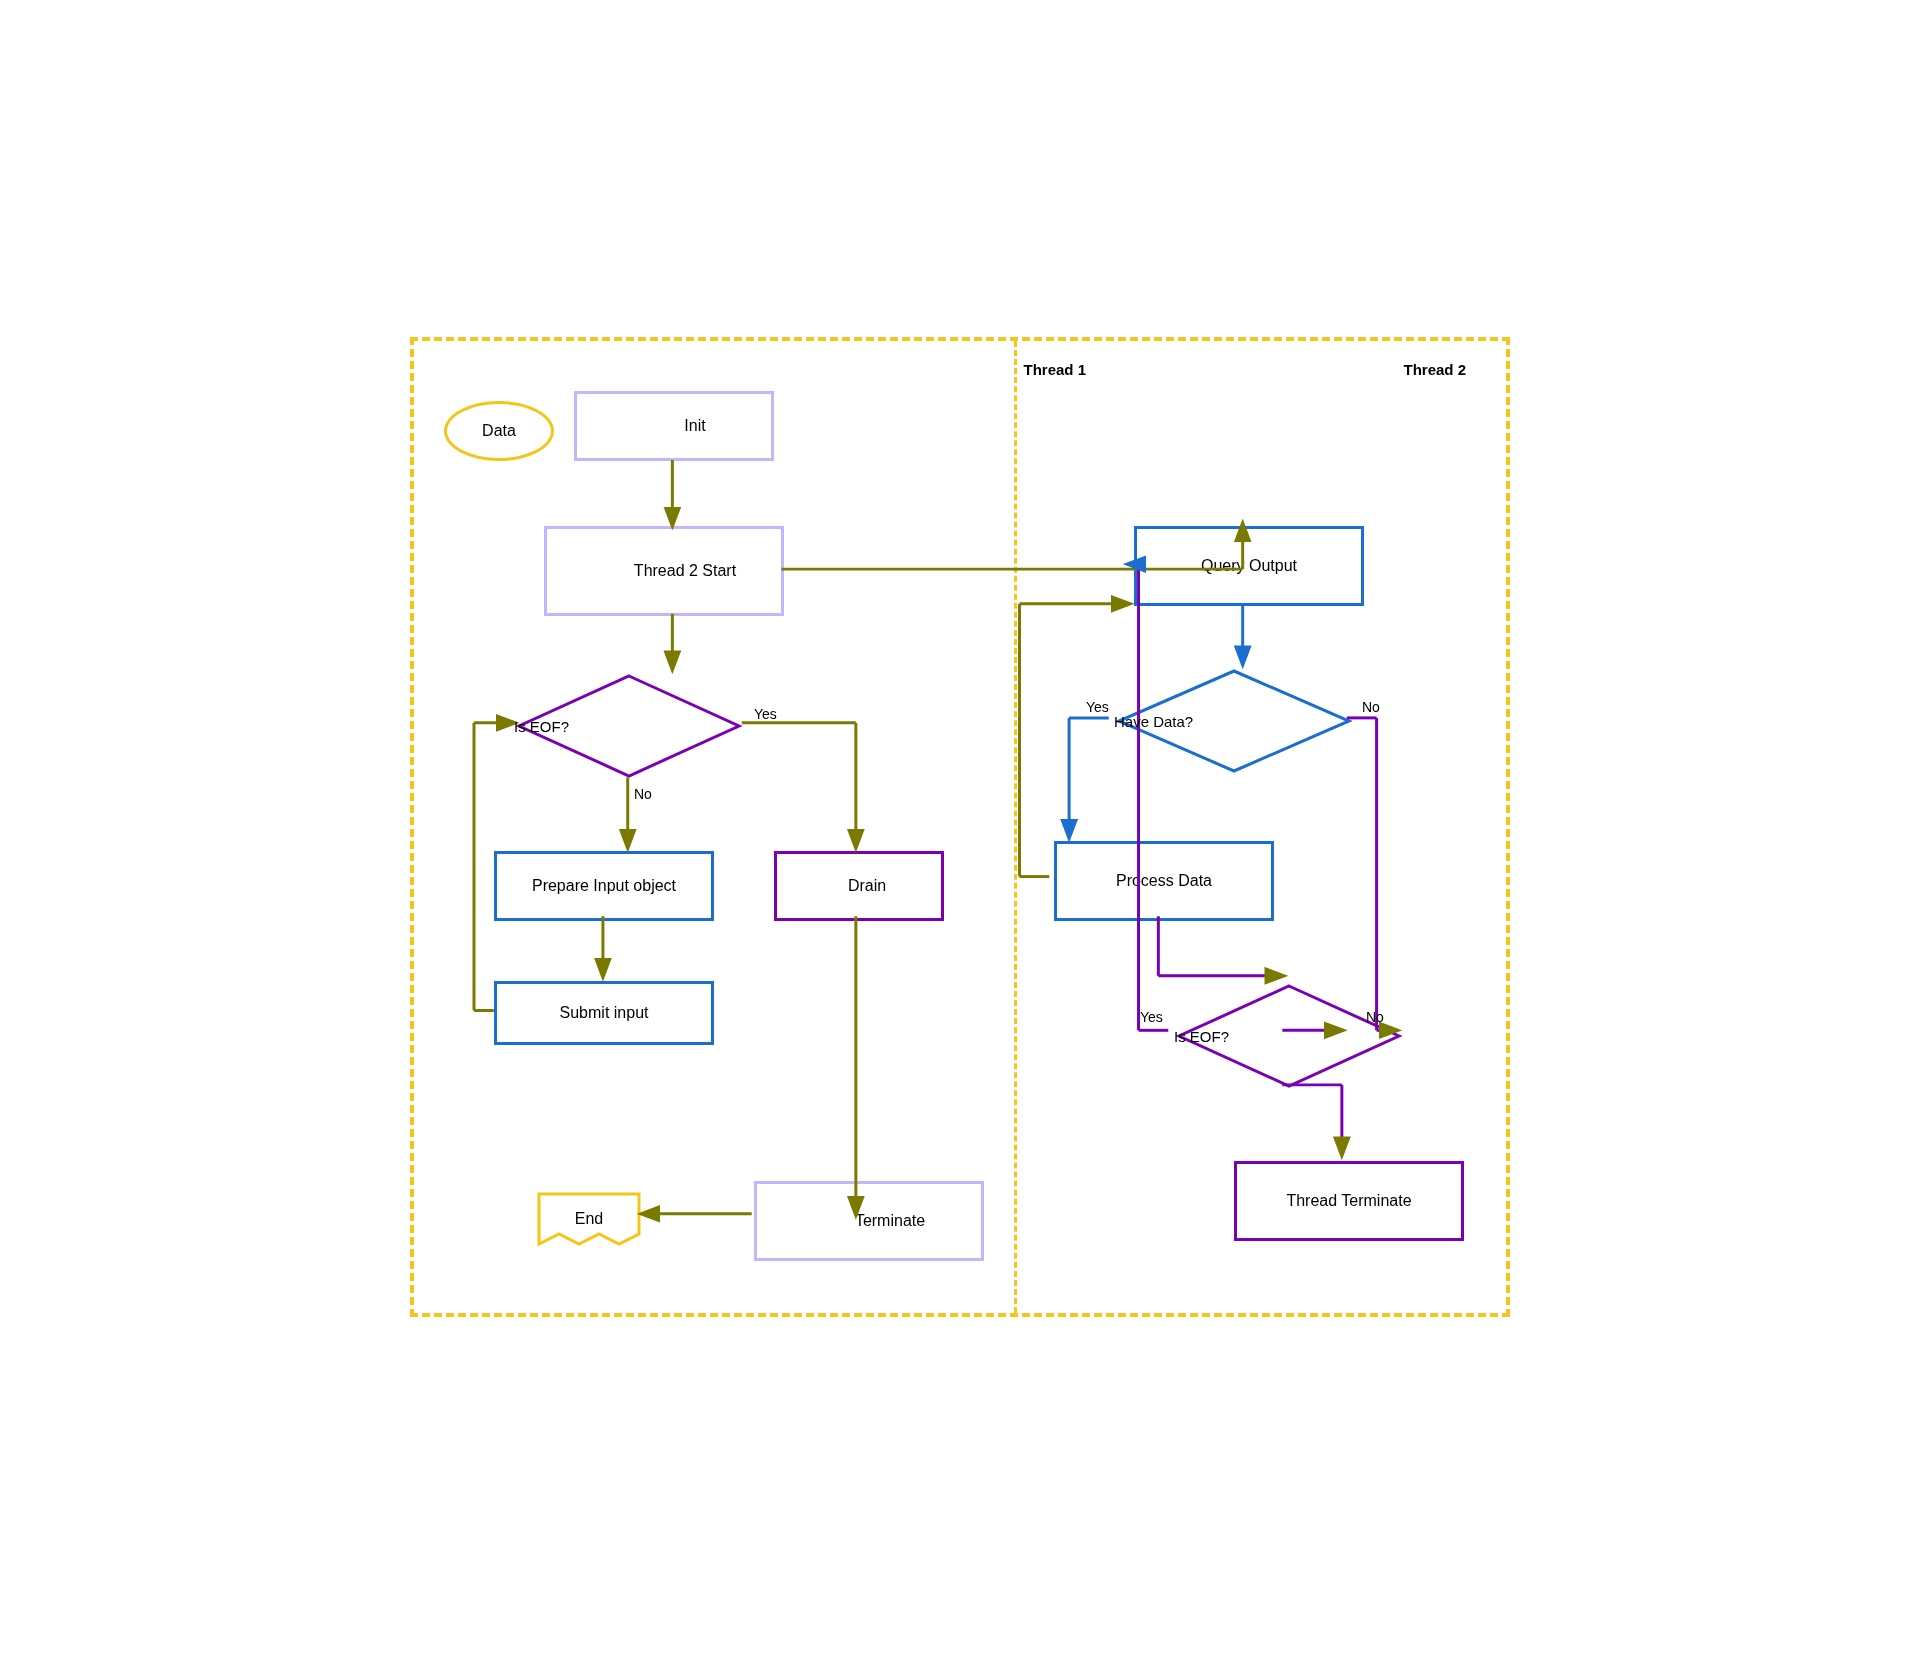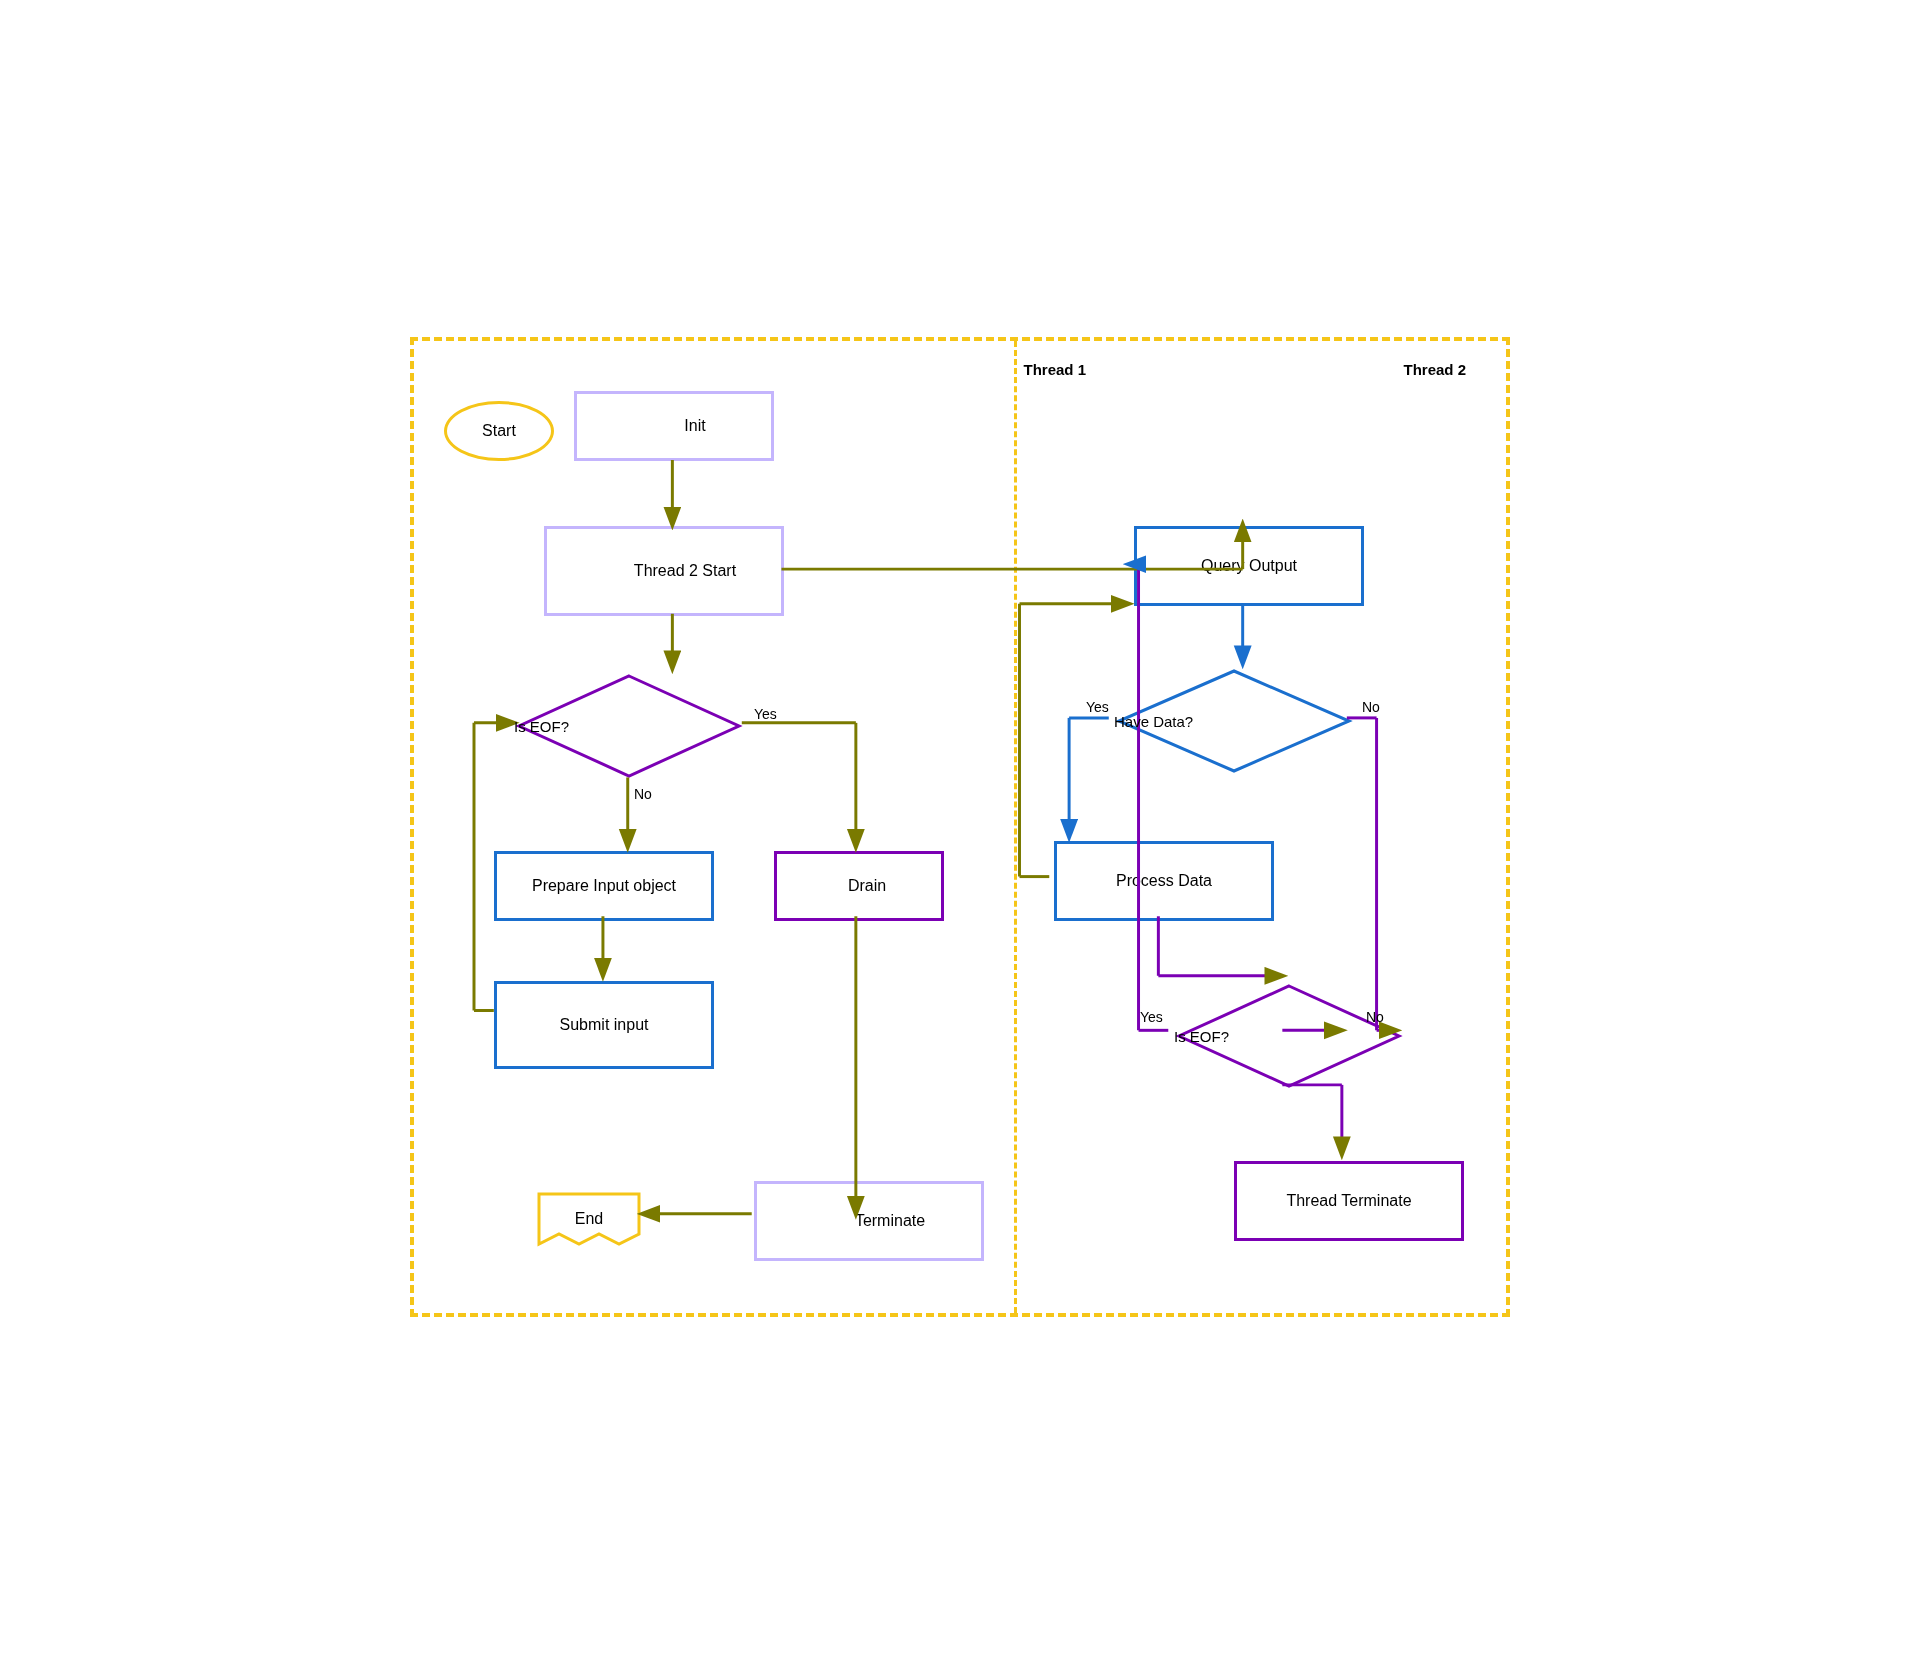--- a/index.html
+++ b/index.html
@@ -140,21 +140,21 @@
 <body>
 
 <div class="diagram-wrapper">
 
   <div class="thread-divider"></div>
 
   <div class="thread-label thread1-label">Thread 1</div>
   <div class="thread-label thread2-label">Thread 2</div>
 
   <div class="ellipse-start" style="left:30px; top:60px;">
-    <span>Start</span>
+    <span>Data</span>
   </div>
 
   <div class="box box-red" style="left:160px; top:50px; width:200px; height:70px;">
     <span>Init</span>
   </div>
 
   <div class="box box-red" style="left:130px; top:185px; width:240px; height:90px;">
     <span>Thread 2 Start</span>
   </div>
 
@@ -162,21 +162,21 @@
     <svg viewBox="0 0 230 110">
       <polygon points="115,5 225,55 115,105 5,55" fill="white" stroke="#7b00b4" stroke-width="3"></polygon>
     </svg>
     <span>Is EOF?</span>
   </div>
 
   <div class="box box-blue" style="left:80px; top:510px; width:220px; height:70px;">
     <span>Prepare Input object</span>
   </div>
 
-  <div class="box box-blue" style="left:80px; top:640px; width:220px; height:88px;">
+  <div class="box box-blue" style="left:80px; top:640px; width:220px; height:64px;">
     <span>Submit input</span>
   </div>
 
   <div class="box box-purple" style="left:360px; top:510px; width:170px; height:70px;padding-left:16px;">
     <span>Drain</span>
   </div>
 
   <div class="box box-red" style="left:340px; top:840px; width:230px; height:80px;">
     <span>Terminate</span>
   </div>

